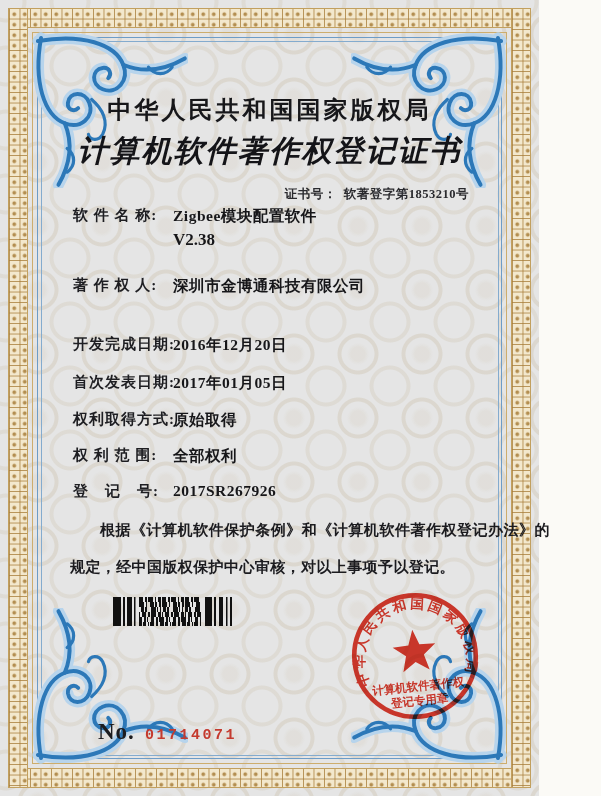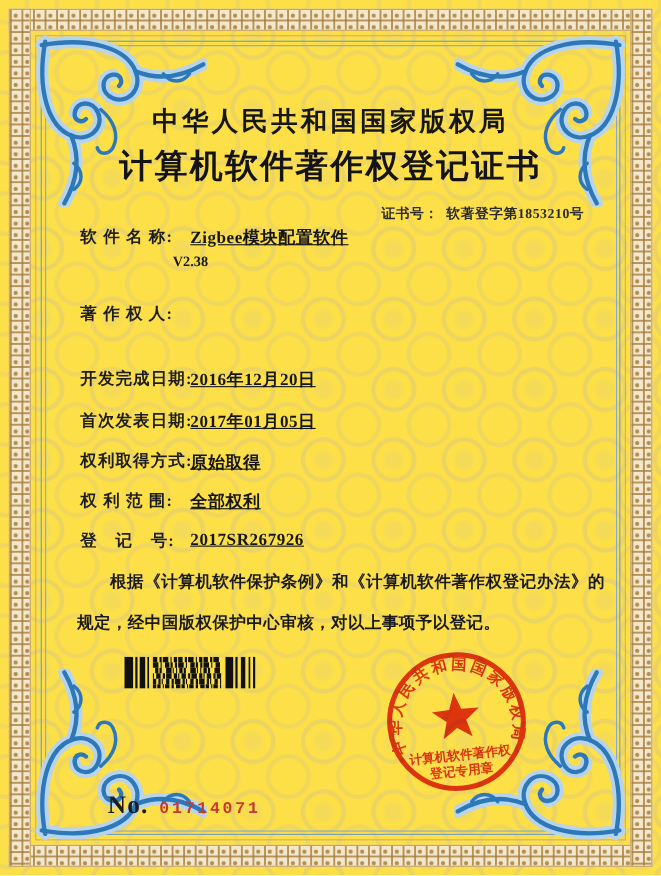--- a/index.html
+++ b/index.html
@@ -3,22 +3,22 @@
 <meta charset="utf-8">
 <style>
   * { margin:0; padding:0; box-sizing:border-box; }
   html,body { width:601px; height:796px; }
   body {
     font-family: "Liberation Serif", "DejaVu Serif", serif;
     background:#fbfaf6;
     overflow:hidden;
   }
   .page {
-    position:relative; width:601px; height:796px;
-    background:#fde047;
+    position:relative; width:539px; height:796px;
+    background:#e5e5e5;
   }
   
   .watermark {
     position:absolute; inset:0; pointer-events:none;
     background-image:
       radial-gradient(circle, rgba(0,0,0,0) 0 16px, rgba(199,186,160,0.42) 17px 20px, rgba(0,0,0,0) 21px),
       radial-gradient(circle, rgba(0,0,0,0) 0 16px, rgba(199,186,160,0.32) 17px 20px, rgba(0,0,0,0) 21px),
       radial-gradient(circle, rgba(205,193,168,0.22) 0 7px, rgba(0,0,0,0) 11px);
     background-size:64px 64px, 64px 64px, 64px 64px;
     background-position:6px 2px, 38px 34px, 6px 2px;
@@ -52,32 +52,32 @@
   .corner-br { right:30px; bottom:30px; transform:scale(-1,-1); }
 
   .content { position:absolute; inset:0; color:#1d1d1f; }
 
   .issuer {
     position:absolute; top:94px; left:0; right:0; text-align:center;
     font-size:24px; font-weight:700; letter-spacing:3px; color:#17171a;
   }
   .cert-title {
     position:absolute; top:131px; left:0; right:0; text-align:center;
-    font-size:30px; font-weight:700; letter-spacing:2px; color:#141418;
+    font-size:30px; font-weight:700; letter-spacing:2px; color:#141418;font-style:italic;
   }
   .cert-no {
     position:absolute; top:186px; right:70px;
     font-size:12.5px; font-weight:700; color:#2a2a2e; letter-spacing:.5px;margin-left:40px;
   }
   .cert-no .lbl { margin-right:7px; }
 
   .frow { position:absolute; left:73px; right:50px; height:24px; font-weight:700; }
   .frow .flabel { font-size:15px; letter-spacing:1px; color:#1e1e22; }
-  .frow .fvalue { position:absolute; left:100px; top:0; font-size:15.5px; color:#161619; white-space:nowrap; letter-spacing:.5px;text-decoration:underline; }
-  .frow .fvalue2 { position:absolute; left:84px; top:24px; font-size:13px; color:#161619; }
+  .frow .fvalue { position:absolute; left:100px; top:0; font-size:15.5px; color:#161619; white-space:nowrap; letter-spacing:.5px; }
+  .frow .fvalue2 { position:absolute; left:100px; top:24px; font-size:17px; color:#161619; }
   .row0 { top:206px; } .row1 { top:276px; } .row2 { top:335px; }
   .row3 { top:373px; } .row4 { top:410px; } .row5 { top:446px; } .row6 { top:482px; }
 
   .body-par {
     position:absolute; top:512px; left:70px; width:480px;
     font-size:15px; font-weight:700; line-height:37px;
     text-align:justify; text-indent:2em; color:#1b1b1f; letter-spacing:.4px;
   }
 
   .barcode { position:absolute; left:113px; top:597px; width:139px; height:29px; }
@@ -210,20 +210,21 @@
       <span class="lbl">证书号：</span><span>软著登字第1853210号</span>
     </div>
 
     <div class="frow row0">
       <span class="flabel">软 件 名 称:</span>
       <span class="fvalue">Zigbee模块配置软件</span>
       <span class="fvalue2">V2.38</span>
     </div>
     <div class="frow row1">
       <span class="flabel">著 作 权 人:</span>
+      <span class="fvalue">深圳市金博通科技有限公司</span>
     </div>
     <div class="frow row2">
       <span class="flabel">开发完成日期:</span>
       <span class="fvalue">2016年12月20日</span>
     </div>
     <div class="frow row3">
       <span class="flabel">首次发表日期:</span>
       <span class="fvalue">2017年01月05日</span>
     </div>
     <div class="frow row5">

